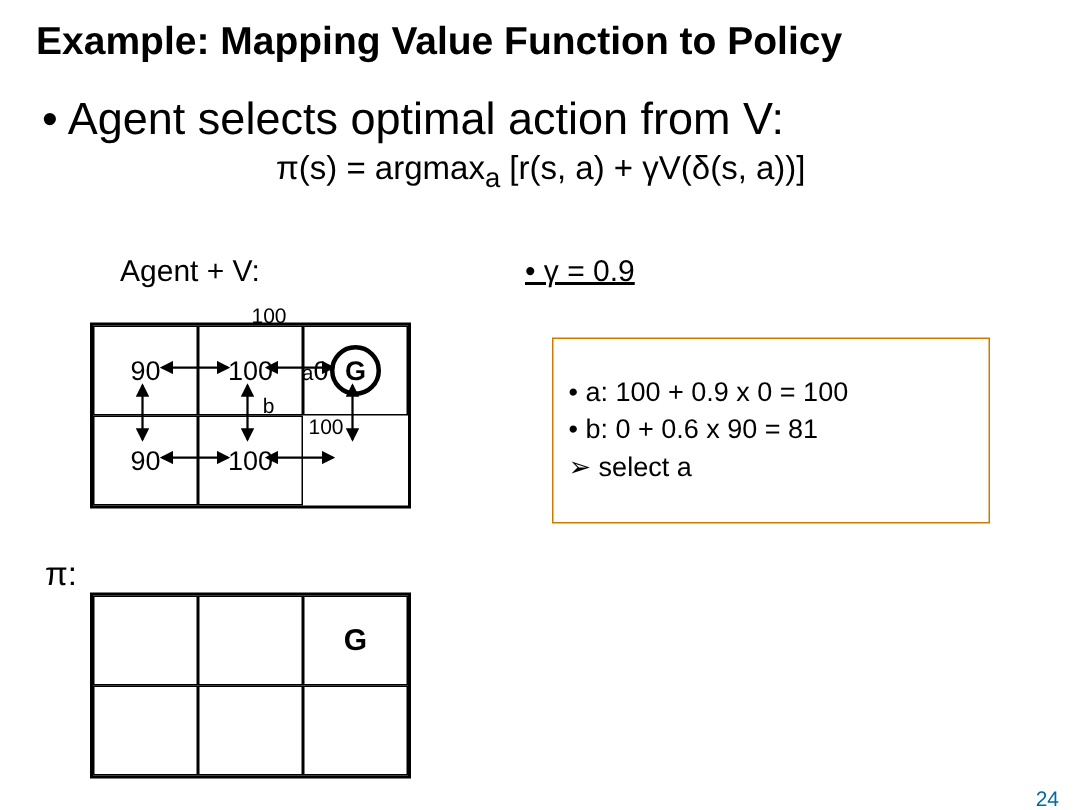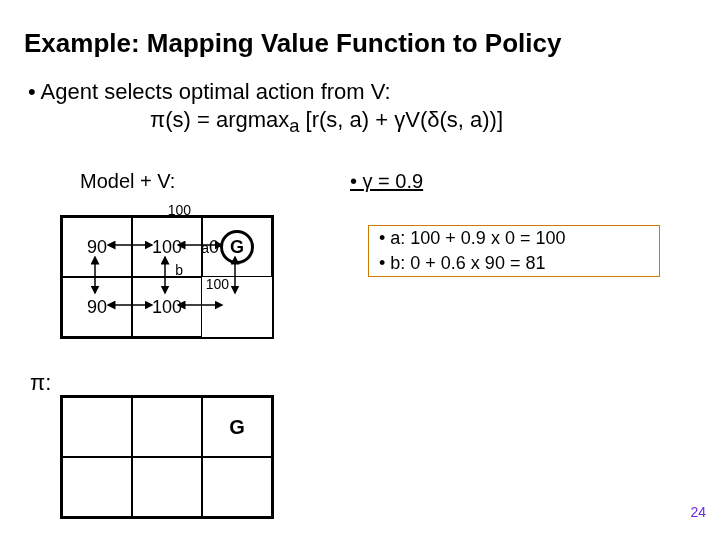--- a/index.html
+++ b/index.html
@@ -8,29 +8,30 @@
     width: 720px;
     height: 540px;
     background: #ffffff;
     font-family: Arial, Helvetica, sans-serif;
     color: #000;
     position: relative;
   }
   .title {
     font-size: 26px;
     font-weight: bold;
-    padding: 28px 0 0 24px;
+    padding: 12px 0 0 24px;
   }
   .bullet-main {
-    font-size: 22px;
+    font-size: 30px;
     padding: 20px 0 0 28px;
   }
   .formula {
     font-size: 22px;
     padding: 2px 0 0 150px;
+    margin-left: 34px;
   }
   .model-label {
     position: absolute;
     font-size: 20px;
     left: 80px;
     top: 170px;
   }
   .gamma-label {
     position: absolute;
     font-size: 20px;
@@ -101,30 +102,30 @@
     align-items: center;
     justify-content: center;
   }
   
   .calc-box {
     position: absolute;
     left: 368px;
     top: 225px;
     width: 270px;
     border: 1px solid #cc7a00;
-    padding: 0 10px;
+    padding: 23px 10px;
     font-size: 18px;
     line-height: 1.4;
   }
   .slide-num {
     position: absolute;
     right: 14px;
-    bottom: 20px;
+    bottom: 0;
     font-size: 14px;
-    color: #6d28d9;
+    color: #0369a1;
   }
   
   svg.arrows {
     position: absolute;
     left: 60px;
     top: 215px;
     width: 210px;
     height: 120px;
     pointer-events: none;
   }
@@ -133,21 +134,21 @@
 <body>
 
 <div class="title">Example: Mapping Value Function to Policy</div>
 
 <div class="bullet-main">• Agent selects optimal action from V:</div>
 
 <div class="formula">
   <span>π(s) = argmax</span><sub>a</sub><span> [r(s, a) + γV(δ(s, a))]</span>
 </div>
 
-<div class="model-label">Model + V:</div>
+<div class="model-label">Agent + V:</div>
 
 <div class="gamma-label">• γ = 0.9</div>
 
 <div class="grid1">
   <div class="cell">
       <span>90</span>
     </div>
   <div class="cell">
     <span>100</span>
     <span class="val-small" style="top:-16px; right:10px;">100</span>
@@ -186,20 +187,21 @@
   <line x1="118" y1="90" x2="162" y2="90" stroke="#000" stroke-width="1.5" marker-end="url(#ah)" marker-start="url(#ahrev)"></line>
 
   <line x1="35" y1="42" x2="35" y2="78" stroke="#000" stroke-width="1.5" marker-end="url(#ah)" marker-start="url(#ahrev)"></line>
   <line x1="105" y1="42" x2="105" y2="78" stroke="#000" stroke-width="1.5" marker-end="url(#ah)" marker-start="url(#ahrev)"></line>
   <line x1="175" y1="42" x2="175" y2="78" stroke="#000" stroke-width="1.5" marker-end="url(#ah)" marker-start="url(#ahrev)"></line>
 </svg>
 
 <div class="calc-box">
   <div>• a: 100 + 0.9 x 0 = 100</div>
   <div>• b: 0 + 0.6 x 90 = 81</div>
+  <div>➢ select a</div>
 </div>
 
 <div class="pi-label">π:</div>
 
 <div class="grid2">
   <div class="cell"></div>
   <div class="cell"></div>
   <div class="cell">
     <span class="g-letter">G</span>
   </div>

